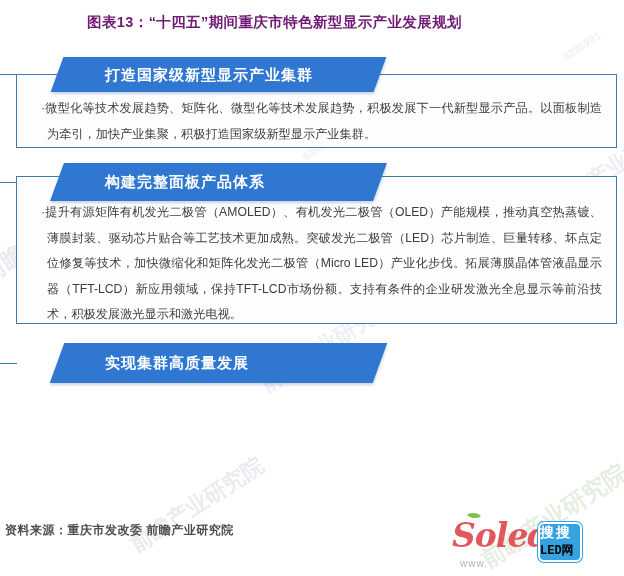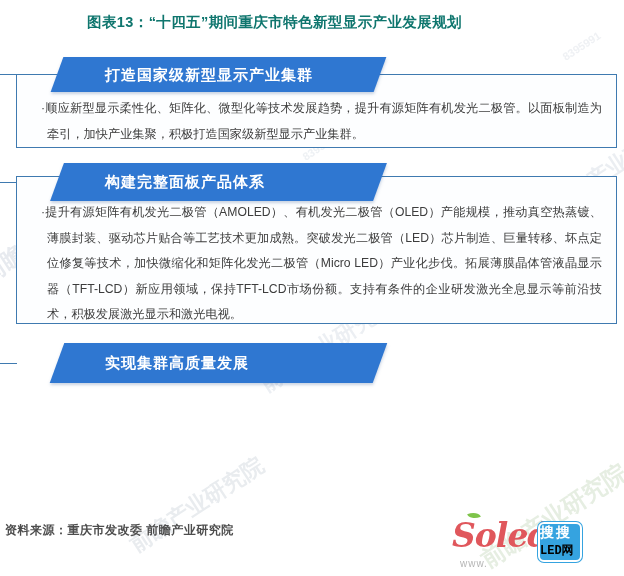--- a/index.html
+++ b/index.html
@@ -7,21 +7,21 @@
   body {
     position:relative; overflow:hidden; background:#ffffff;
     font-family:"Liberation Sans", sans-serif;
     -webkit-font-smoothing:antialiased;
   }
   .page { position:absolute; inset:0; }
 
   
   .title {
     position:absolute; top:13px; left:87px;
-    font-size:14.5px; font-weight:bold; color:#0f766e; letter-spacing:.4px;
+    font-size:14.5px; font-weight:bold; color:#701a75; letter-spacing:.4px;
     white-space:nowrap;
   }
 
   
   .wm {
     position:absolute; font-weight:bold; pointer-events:none;
     transform:rotate(-33deg); white-space:nowrap; z-index:0;
   }
 
   
@@ -103,21 +103,21 @@
   <span class="wm" style="left:540px; top:150px; font-size:22px; color:#ebeef2;">前瞻产业研究院</span>
   <span class="wm" style="left:250px; top:330px; font-size:22px; color:#eceff3;">前瞻产业研究院</span>
   <span class="wm" style="left:300px; top:140px; font-size:11px; color:#eef1f4;">8395991</span>
   <span class="wm" style="left:560px; top:40px; font-size:11px; color:#eff1f4;">8395991</span>
 
   <div class="title">图表13：“十四五”期间重庆市特色新型显示产业发展规划</div>
 
   <div class="topline-ext" id="line1"></div>
   <div class="box" id="box1">
     <div class="inner">
-      <p><span>·</span><span>顺应新型显示柔性化、矩阵化、微型化等技术发展趋势，提升有源矩阵有机发光二极管。以面板制造为牵引，加快产业集聚，积极打造国家级新型显示产业集群。</span></p>
+      <p><span>·</span><span>微型化等技术发展趋势、矩阵化、微型化等技术发展趋势，积极发展下一代新型显示产品。以面板制造为牵引，加快产业集聚，积极打造国家级新型显示产业集群。</span></p>
     </div>
   </div>
   <div class="banner" id="banner1">
     <span class="bl">打造国家级新型显示产业集群</span>
   </div>
 
   <div class="topline-ext" id="line2"></div>
   <div class="box" id="box2">
     <div class="inner">
       <p><span>·</span><span>提升有源矩阵有机发光二极管（AMOLED）、有机发光二极管（OLED）产能规模，推动真空热蒸镀、薄膜封装、驱动芯片贴合等工艺技术更加成熟。突破发光二极管（LED）芯片制造、巨量转移、坏点定位修复等技术，加快微缩化和矩阵化发光二极管（Micro LED）产业化步伐。拓展薄膜晶体管液晶显示器（TFT-LCD）新应用领域，保持TFT-LCD市场份额。支持有条件的企业研发激光全息显示等前沿技术，积极发展激光显示和激光电视。</span></p>

